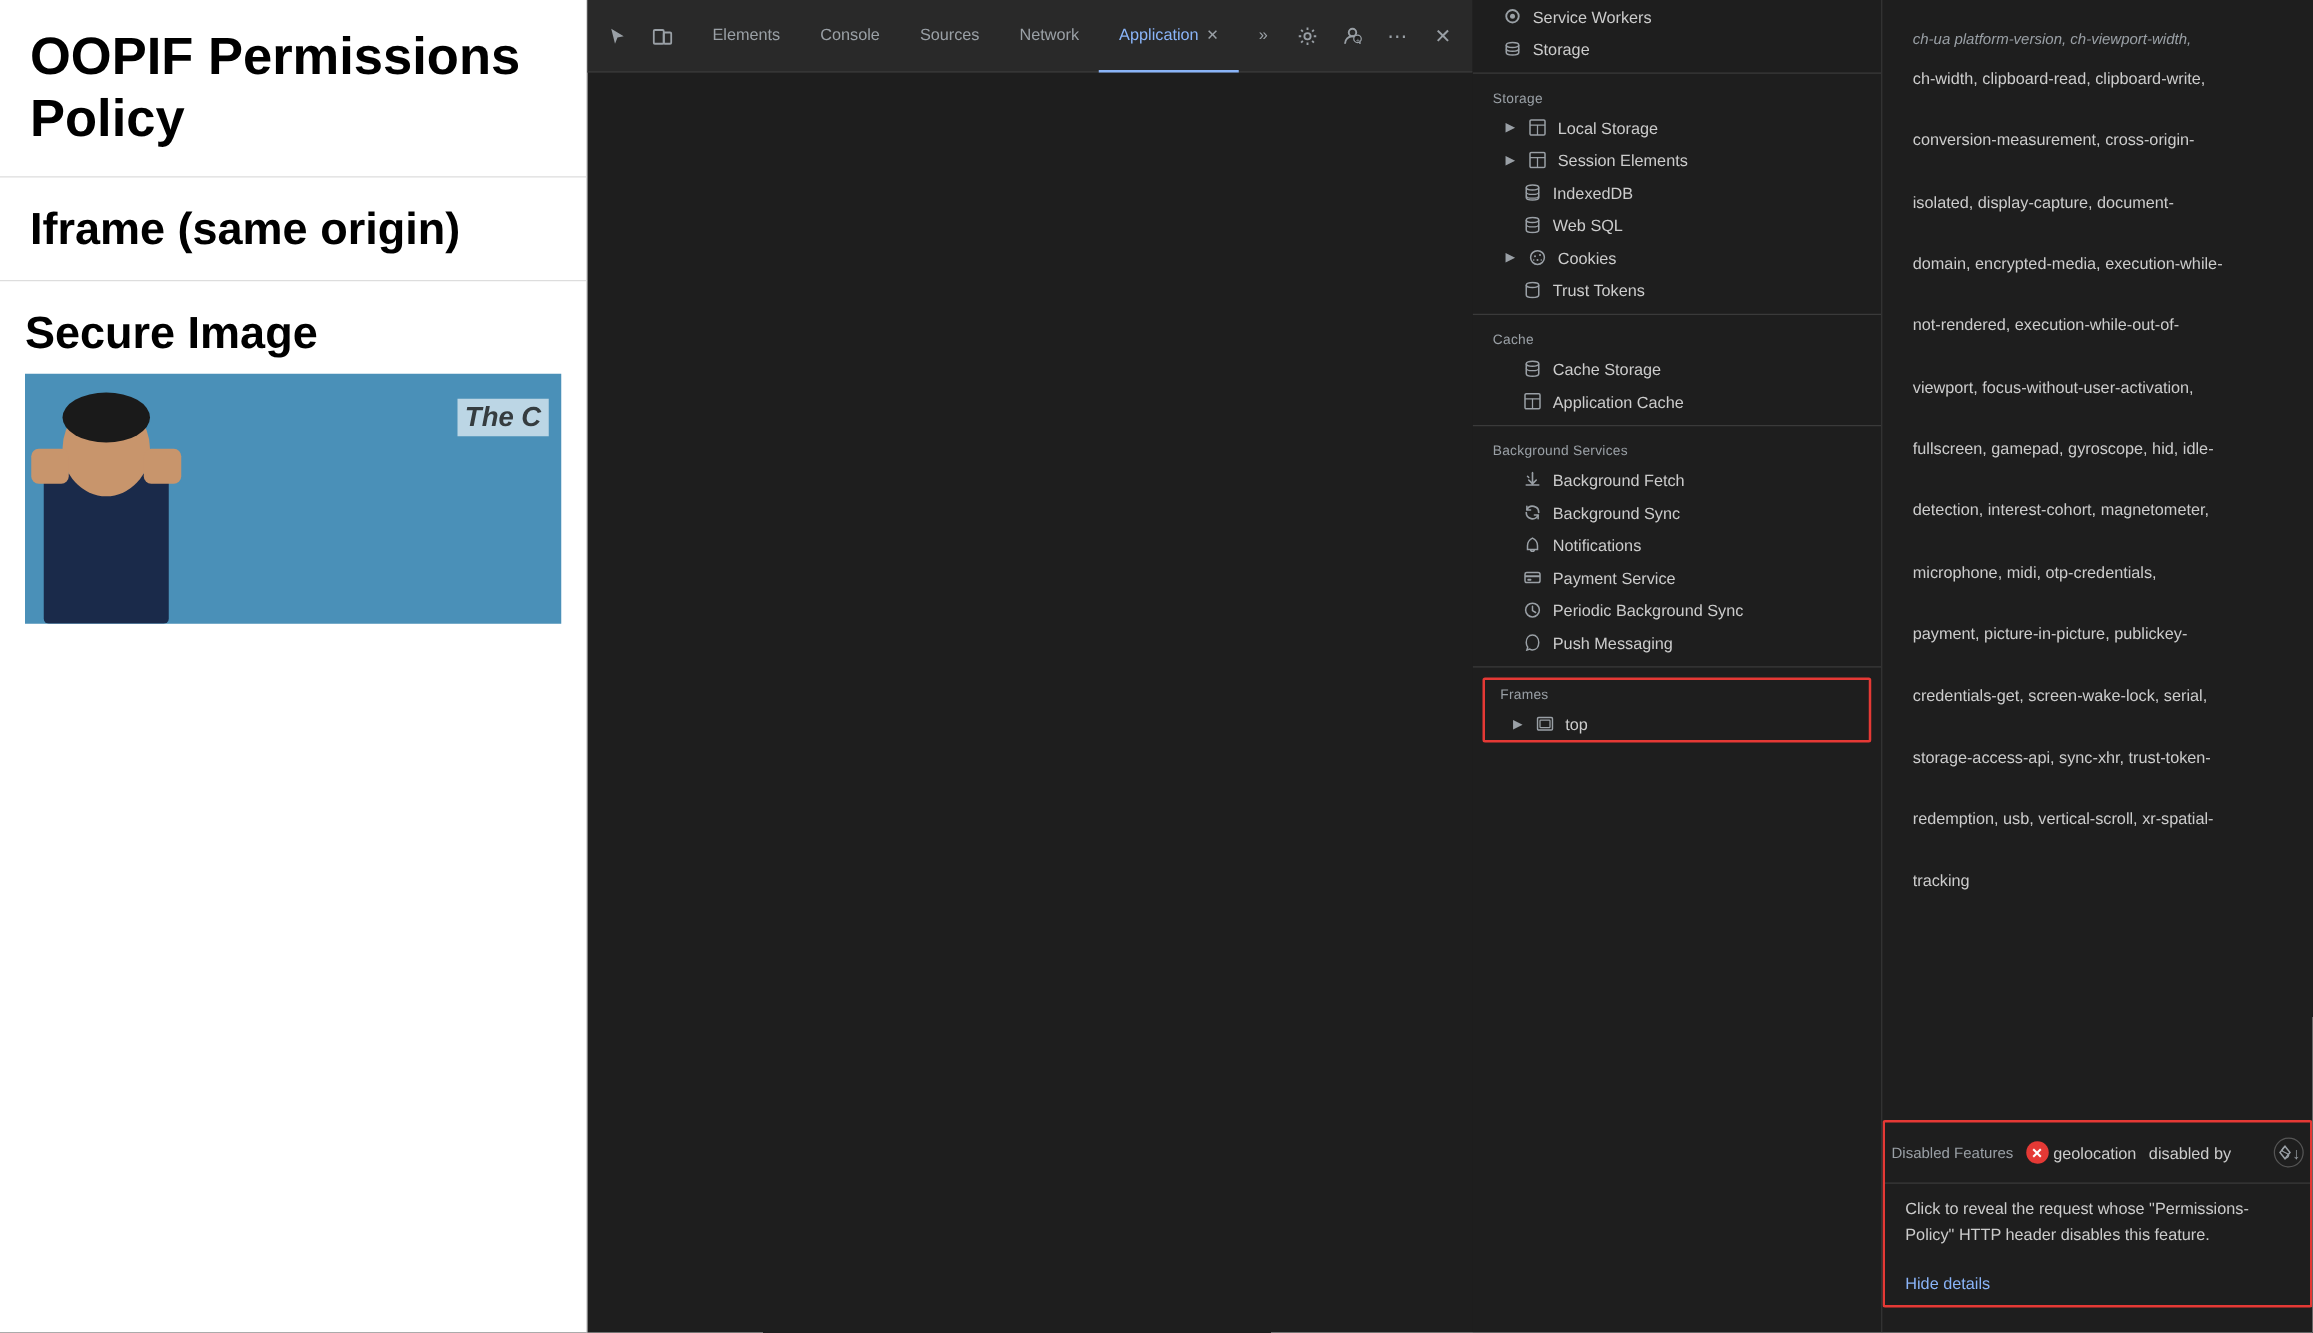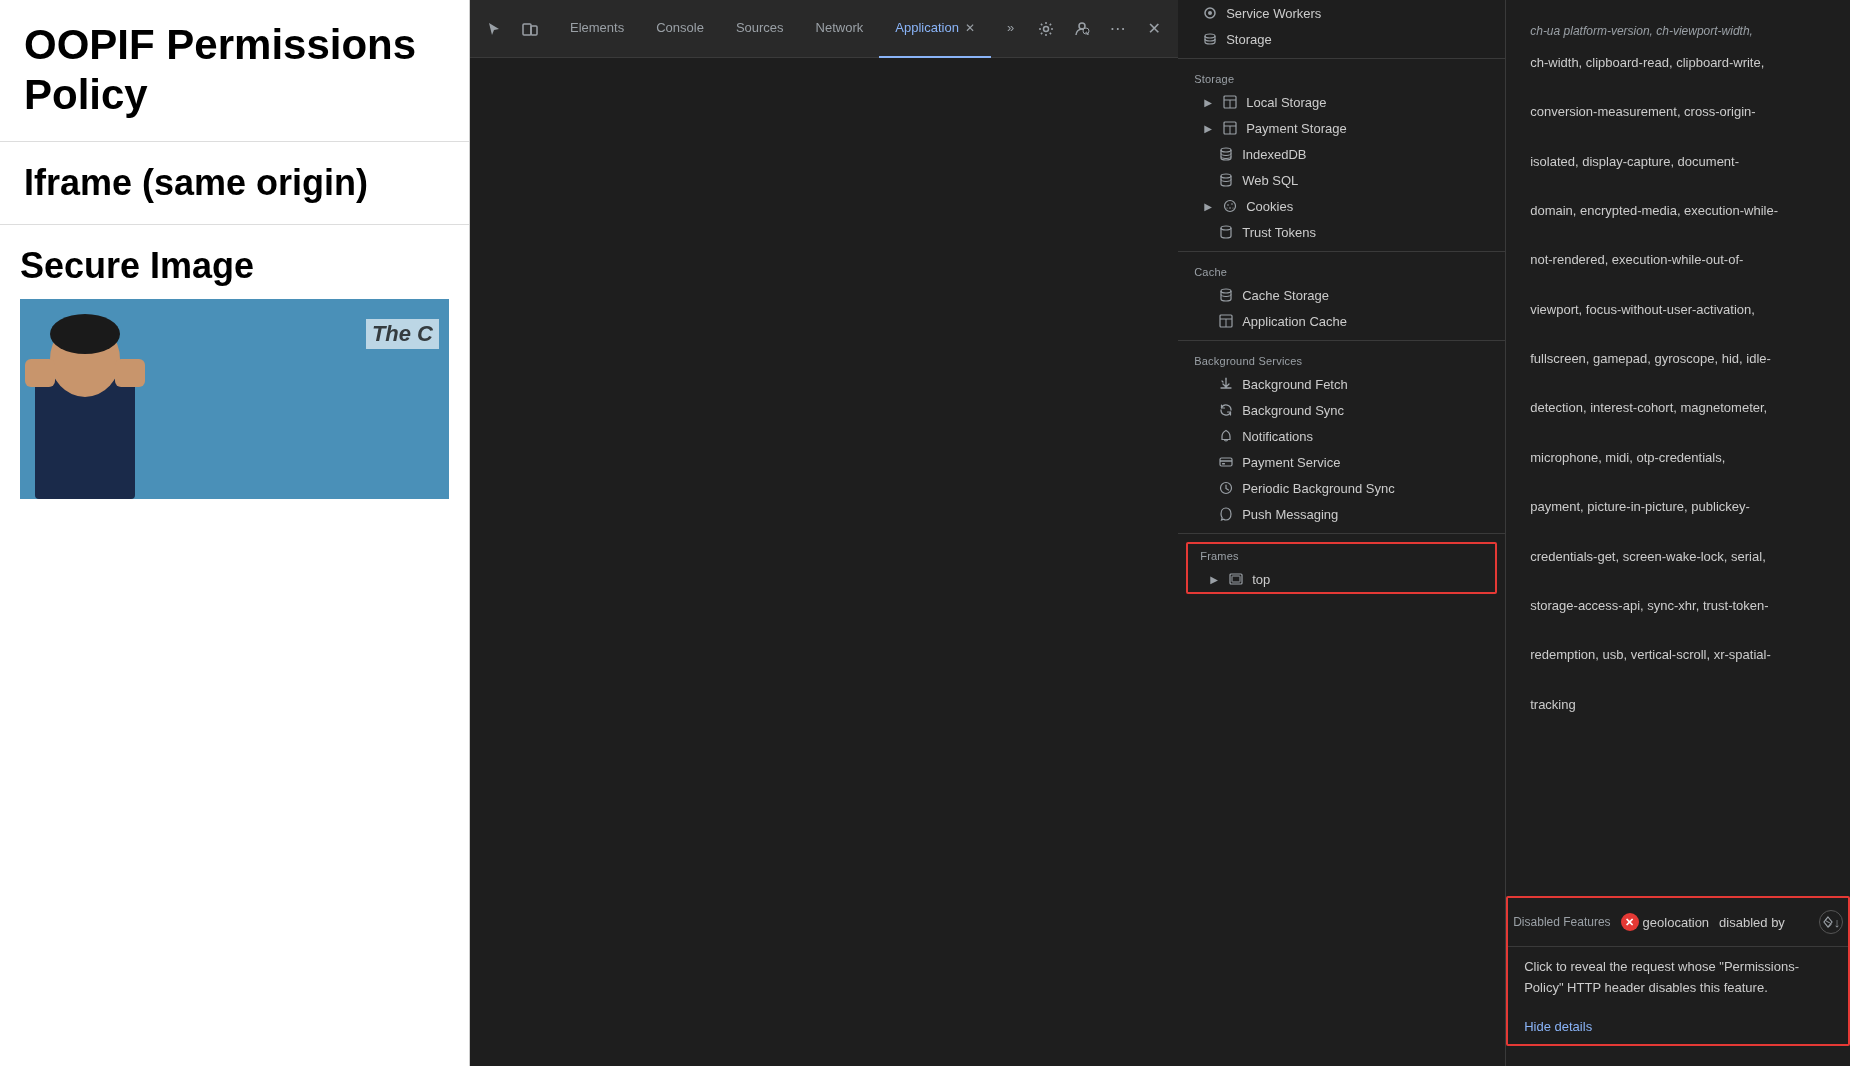--- a/index.html
+++ b/index.html
@@ -440,21 +440,21 @@
 
       <div class="sidebar-item">
         <span class="arrow">▶</span>
         <span class="item-icon">
           <svg width="14" height="14" viewBox="0 0 14 14" fill="none">
             <rect x="1" y="1" width="12" height="12" rx="1" stroke="#9aa0a6" stroke-width="1.2"></rect>
             <line x1="1" y1="5" x2="13" y2="5" stroke="#9aa0a6" stroke-width="1"></line>
             <line x1="7" y1="5" x2="7" y2="13" stroke="#9aa0a6" stroke-width="1"></line>
           </svg>
         </span>
-        <span>Payment Storage</span>
+        <span>Session Elements</span>
       </div>
 
       <div class="sidebar-item">
         <span class="item-icon" style="margin-left:16px;">
           <svg width="14" height="14" viewBox="0 0 14 14" fill="none">
             <ellipse cx="7" cy="3" rx="5" ry="2" stroke="#9aa0a6" stroke-width="1.2"></ellipse>
             <path d="M2 3v8c0 1.1 2.2 2 5 2s5-.9 5-2V3" stroke="#9aa0a6" stroke-width="1.2"></path>
             <path d="M2 6.5c0 1.1 2.2 2 5 2s5-.9 5-2" stroke="#9aa0a6" stroke-width="1"></path>
             <path d="M2 9.5c0 1.1 2.2 2 5 2s5-.9 5-2" stroke="#9aa0a6" stroke-width="1"></path>
           </svg>

